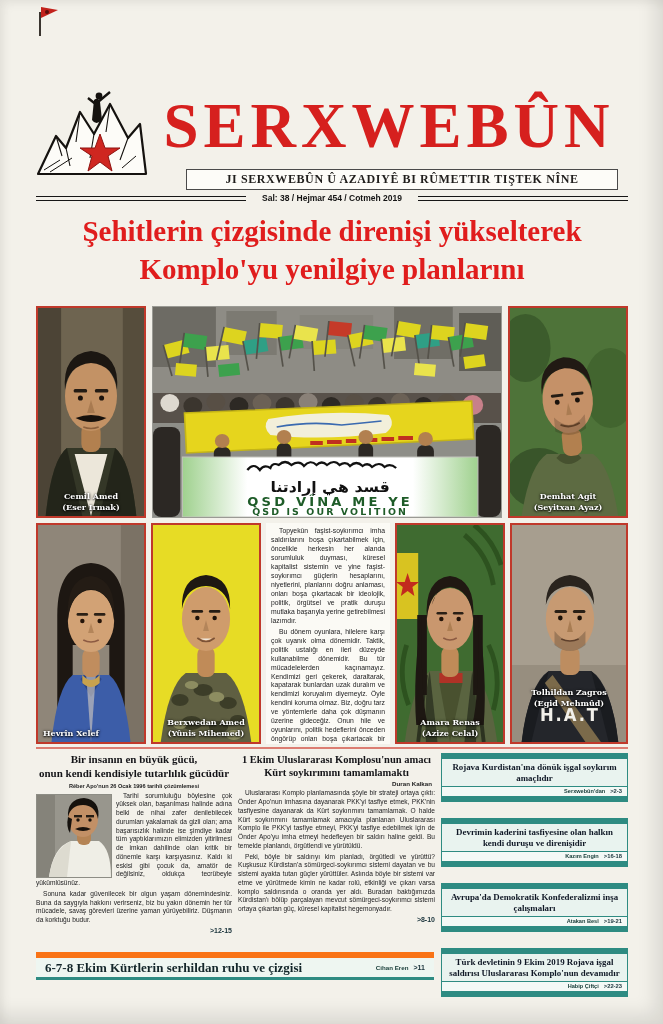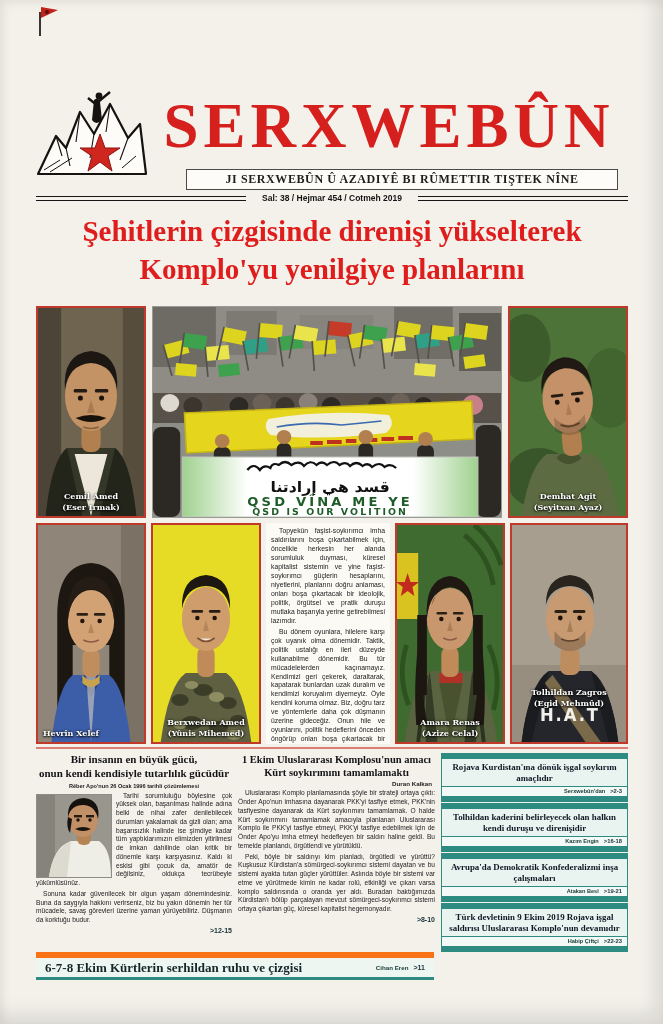--- a/index.html
+++ b/index.html
@@ -42,21 +42,21 @@
             font-size:6.8px;line-height:1.32;text-align:justify;color:#1c1c1e;overflow:hidden;}
   .col-text p{margin:0 0 2px;text-indent:8px;}
   .pref{font-weight:bold;font-size:7px;color:#18323a;white-space:nowrap;}
 
   .red-divider{position:absolute;left:36px;top:747px;width:592px;height:2px;background:#d4554a;opacity:.75;}
 
   
   .bottom{position:absolute;left:36px;top:753px;width:592px;height:197px;display:flex;gap:6px;}
   .bcol-left{width:196px;}
   .bcol-mid{width:197px;}
-  .bcol-right{flex:1;display:flex;flex-direction:column;gap:1px;}
+  .bcol-right{flex:1;display:flex;flex-direction:column;gap:16px;}
   .art-title{font-family:"Liberation Serif","DejaVu Serif",serif;font-weight:bold;text-align:center;color:#141418;}
   .bcol-left .art-title{font-size:11px;line-height:1.25;}
   .bcol-mid .art-title{font-size:10.5px;line-height:1.25;}
   .byline-center{font-size:5.6px;font-weight:bold;text-align:center;margin:2px 0 3px;color:#222;}
   .byline-right{font-size:6.2px;font-weight:bold;text-align:right;margin:1px 3px 2px;color:#222;}
   .body{font-size:6.6px;line-height:1.33;text-align:justify;color:#1c1c1e;}
   .body p{margin:0 0 2px;text-indent:7px;}
   .photo-ocalan{float:left;width:74px;height:82px;margin:2px 4px 1px 0;border:1px solid #8d8d85;}
   .refline{text-align:right;margin-top:1px;}
 
@@ -499,21 +499,21 @@
         <div class="t-title">Rojava Kurdistan'ına dönük işgal soykırım amaçlıdır</div>
         <div class="t-attr">
           <span>Serxwebûn'dan</span>
           <span class="pref">&gt;2-3</span>
         </div>
         <div class="tbar"></div>
       </div>
 
       <div class="teaser">
         <div class="tbar"></div>
-        <div class="t-title">Tolhildan kaderini belirleyecek olan halkın kendi duruşu ve direnişidir</div>
+        <div class="t-title">Devrimin kaderini tasfiyesine olan halkın kendi duruşu ve direnişidir</div>
         <div class="t-attr">
           <span>Kazım Engin</span>
           <span class="pref">&gt;16-18</span>
         </div>
         <div class="tbar"></div>
       </div>
 
       <div class="teaser">
         <div class="tbar"></div>
         <div class="t-title">Avrupa'da Demokratik Konfederalizmi inşa çalışmaları</div>

